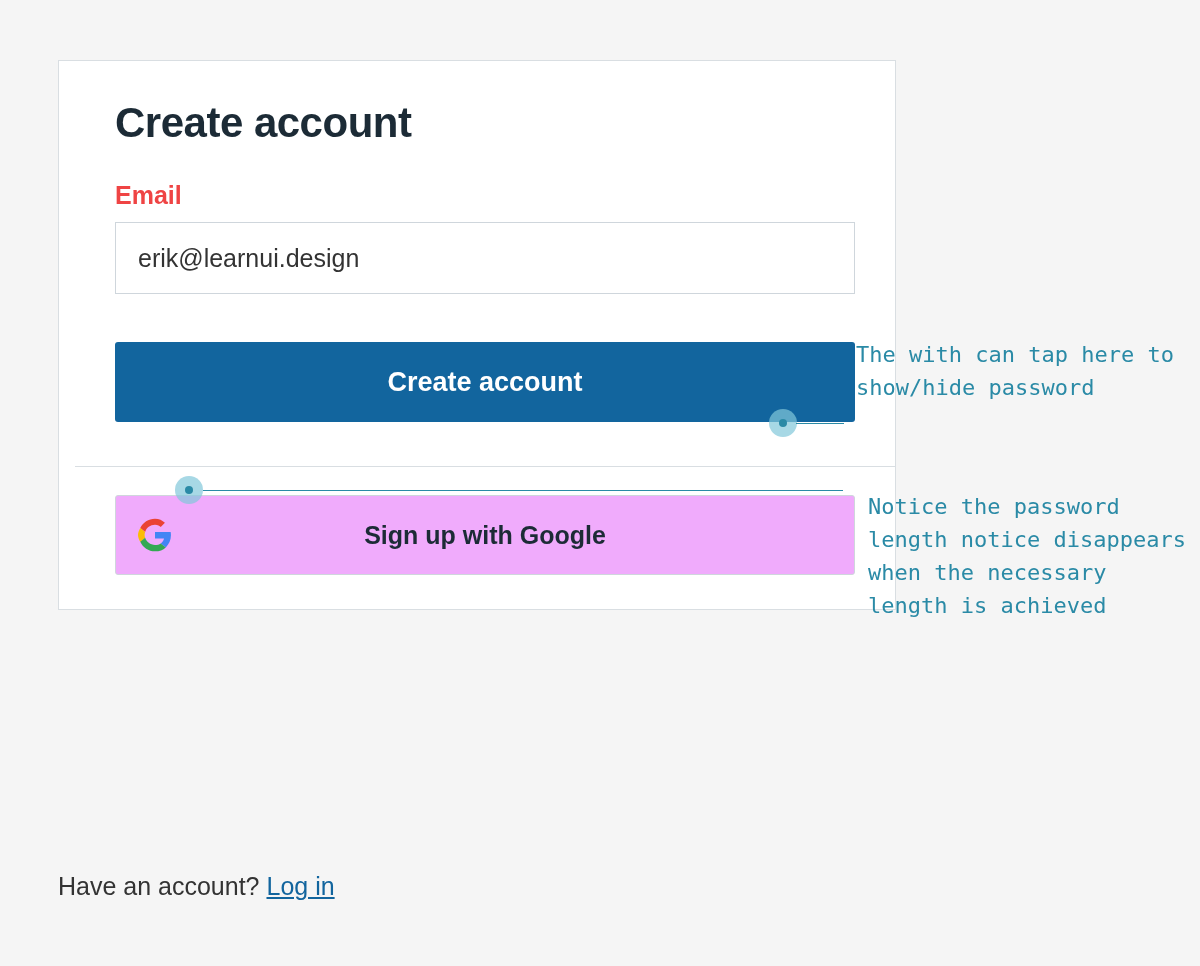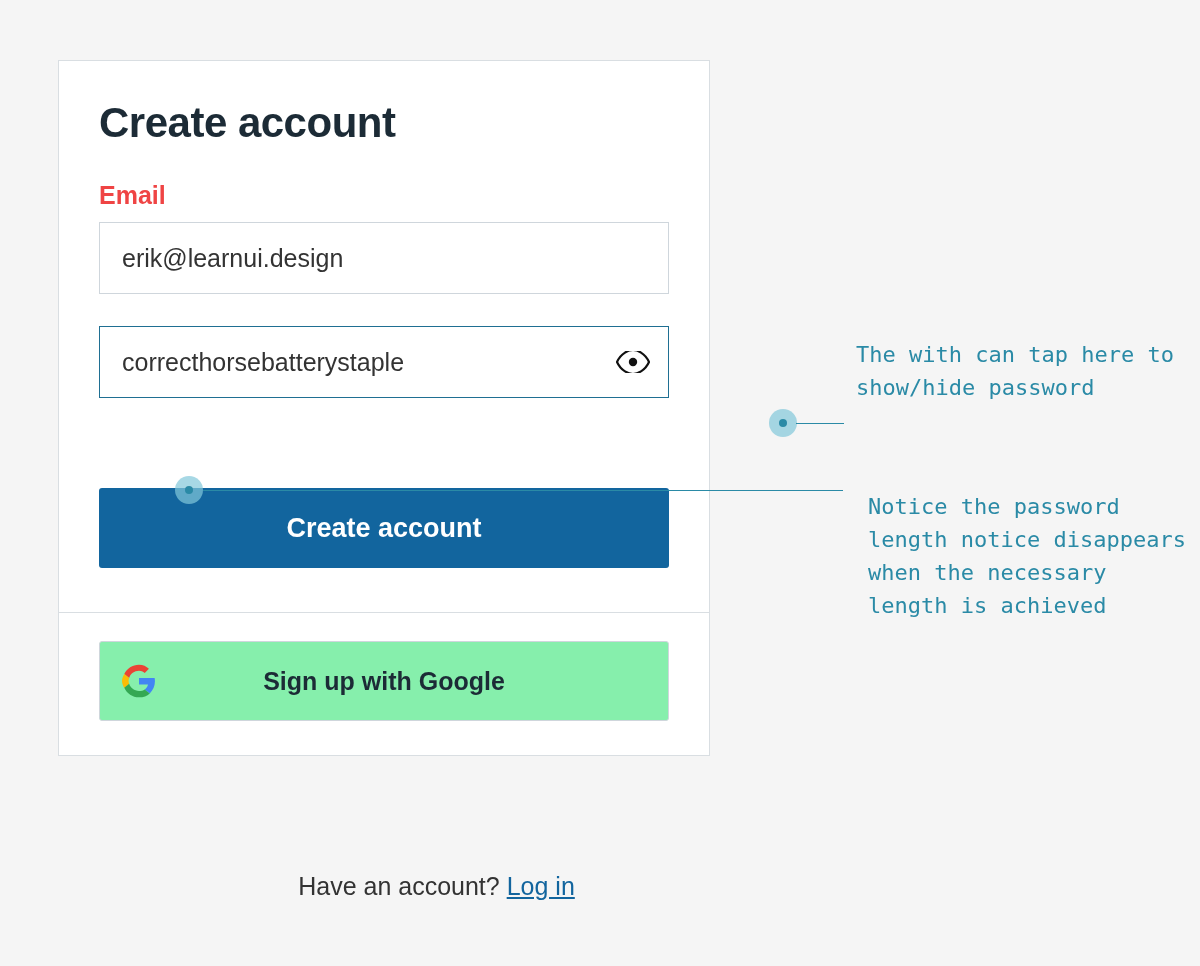--- a/index.html
+++ b/index.html
@@ -8,23 +8,24 @@
       background: #f5f5f5;
       width: 1200px;
       height: 966px;
       position: relative;
       color: #1c2b36;
     }
     .card {
       position: absolute;
       left: 58px;
       top: 60px;
-      width: 652px;
+      width: 838px;
       background: #fff;
       border: 1px solid #d9dee2;
+      padding-left: 16px;
     }
     .card-upper {
       padding: 38px 40px 44px 40px;
       border-bottom: 1px solid #d9dee2;
     }
     .card-title {
       font-size: 42px;
       font-weight: 800;
       color: #1c2b36;
       letter-spacing: -0.5px;
@@ -34,21 +35,21 @@
       display: block;
       font-size: 25px;
       font-weight: 700;
       color: #ef4444;
       margin-bottom: 12px;
     }
     .input-wrap {
       position: relative;
       display: flex;
       align-items: center;
-      margin-bottom: 32px;
+      margin-bottom: 48px;
     }
     .text-input {
       width: 100%;
       height: 72px;
       border: 1px solid #cfd6dc;
       background: #fff;
       font-size: 25px;
       padding: 0 22px;
       color: #333;
       outline: none;
@@ -79,21 +80,21 @@
       font-weight: 700;
       cursor: pointer;
       border-radius: 3px;
     }
     .card-lower {
       padding: 28px 40px 34px 40px;
     }
     .google-btn {
       width: 100%;
       height: 80px;
-      background: #86efac;
+      background: #f0abfc;
       border: 1px solid #cfd6dc;
       font-size: 25px;
       font-weight: 700;
       color: #1c2b36;
       cursor: pointer;
       display: flex;
       align-items: center;
       justify-content: center;
       position: relative;
       border-radius: 3px;
@@ -101,21 +102,20 @@
     .google-icon {
       position: absolute;
       left: 22px;
       width: 34px; height: 34px;
     }
     .footer-text {
       position: absolute;
       top: 872px;
       left: 58px;
       width: 757px;
-      text-align: center;
       font-size: 25px;
       color: #333;
     }
     .footer-text a {
       color: #12659e;
       text-decoration: underline;
     }
 
     
     .annot {
@@ -157,29 +157,20 @@
 
 <div class="card">
   <div class="card-upper">
     <h1 class="card-title">Create account</h1>
 
     <label class="field-label">Email</label>
     <div class="input-wrap">
       <input class="text-input" type="text" value="erik@learnui.design" style="">
     </div>
 
-    <div class="input-wrap pw-wrap">
-      <input class="text-input active" type="text" value="correcthorsebatterystaple" style="">
-      <span class="eye-btn">
-        <svg width="34" height="22" viewBox="0 0 34 22" fill="none">
-          <path d="M1 11 C5 2 13 -1 17 -1 C21 -1 29 2 33 11 C29 20 21 23 17 23 C13 23 5 20 1 11 Z" transform="translate(0,0)" stroke="#111" stroke-width="2.2" fill="none" stroke-linejoin="round" stroke-linecap="round"></path>
-          <circle cx="17" cy="11" r="4.2" fill="#111"></circle>
-        </svg>
-      </span>
-    </div>
 
     <button class="primary-btn">Create account</button>
   </div>
 
   <div class="card-lower">
     <button class="google-btn">
       <span class="google-icon">
         <svg viewBox="0 0 48 48" width="34" height="34">
           <path fill="#EA4335" d="M24 9.5c3.9 0 6.6 1.7 8.1 3.1l5.9-5.9C34.5 3.3 29.7 1 24 1 14.8 1 6.9 6.4 3.2 14.2l6.9 5.4C11.8 13.8 17.4 9.5 24 9.5z"></path>
           <path fill="#4285F4" d="M46.5 24.5c0-1.6-.1-3.2-.4-4.7H24v9h12.7c-.5 2.9-2.2 5.4-4.7 7.1l7.2 5.6C43.7 37.3 46.5 31.4 46.5 24.5z"></path>

